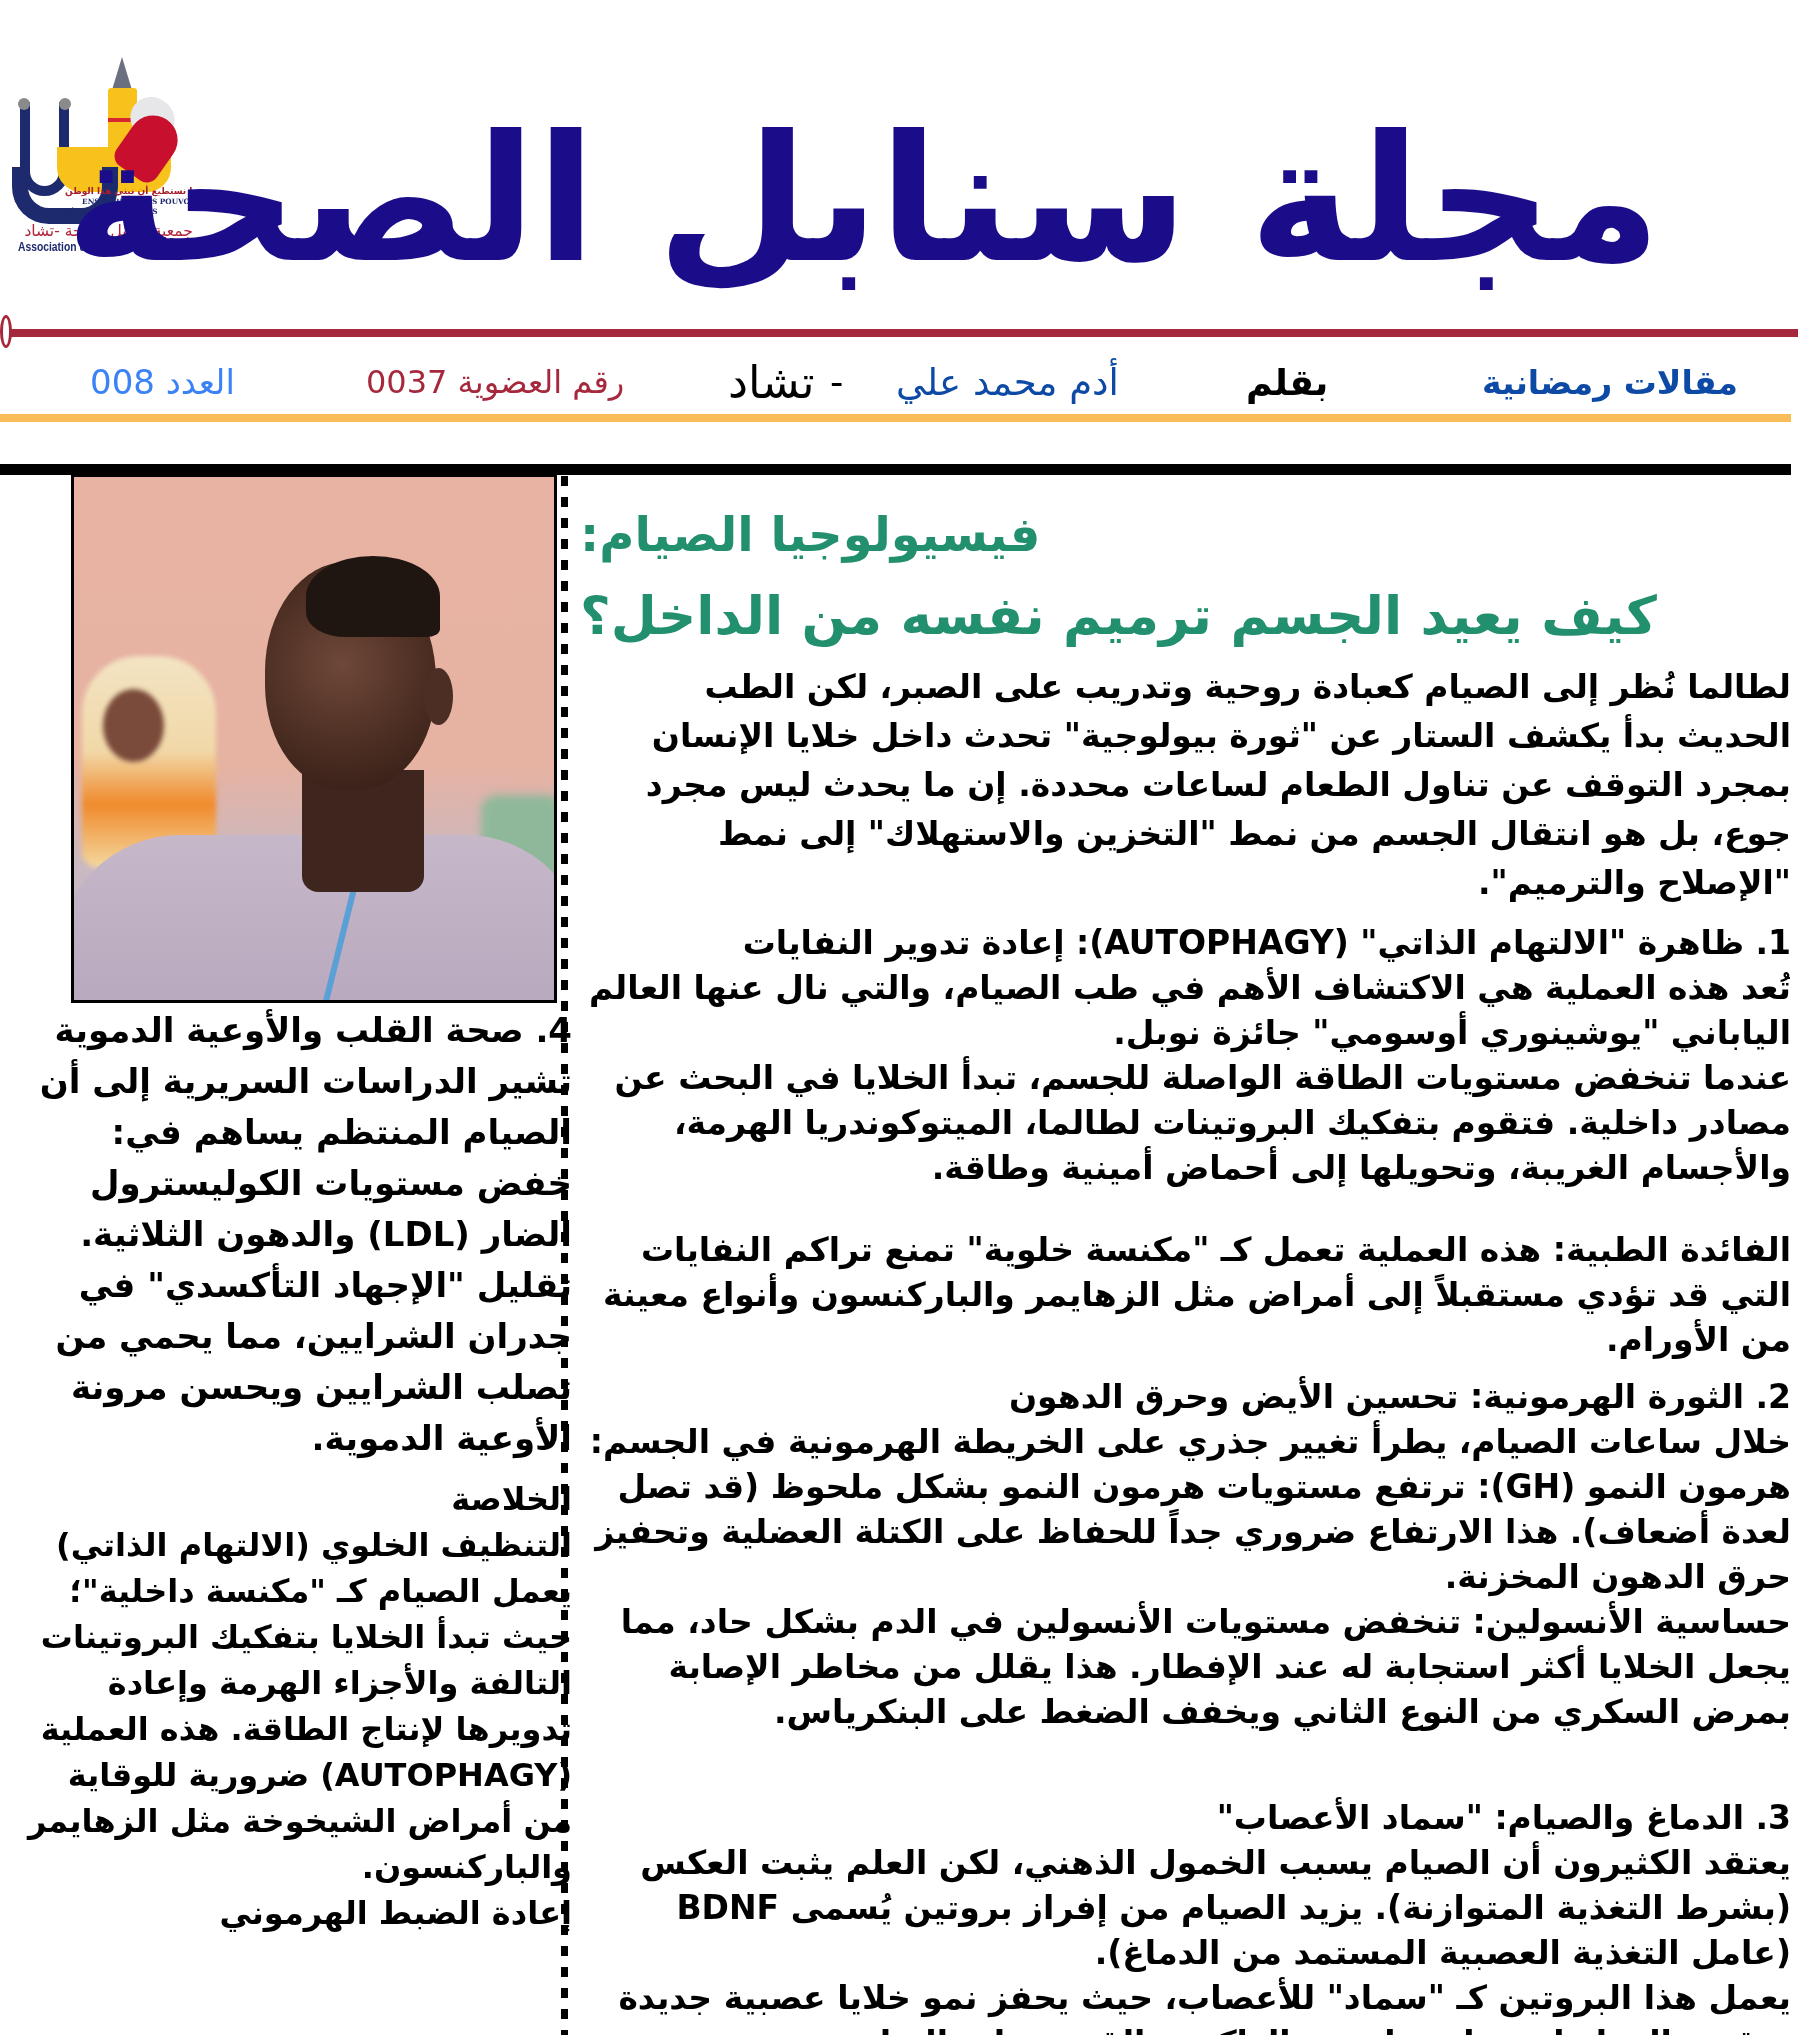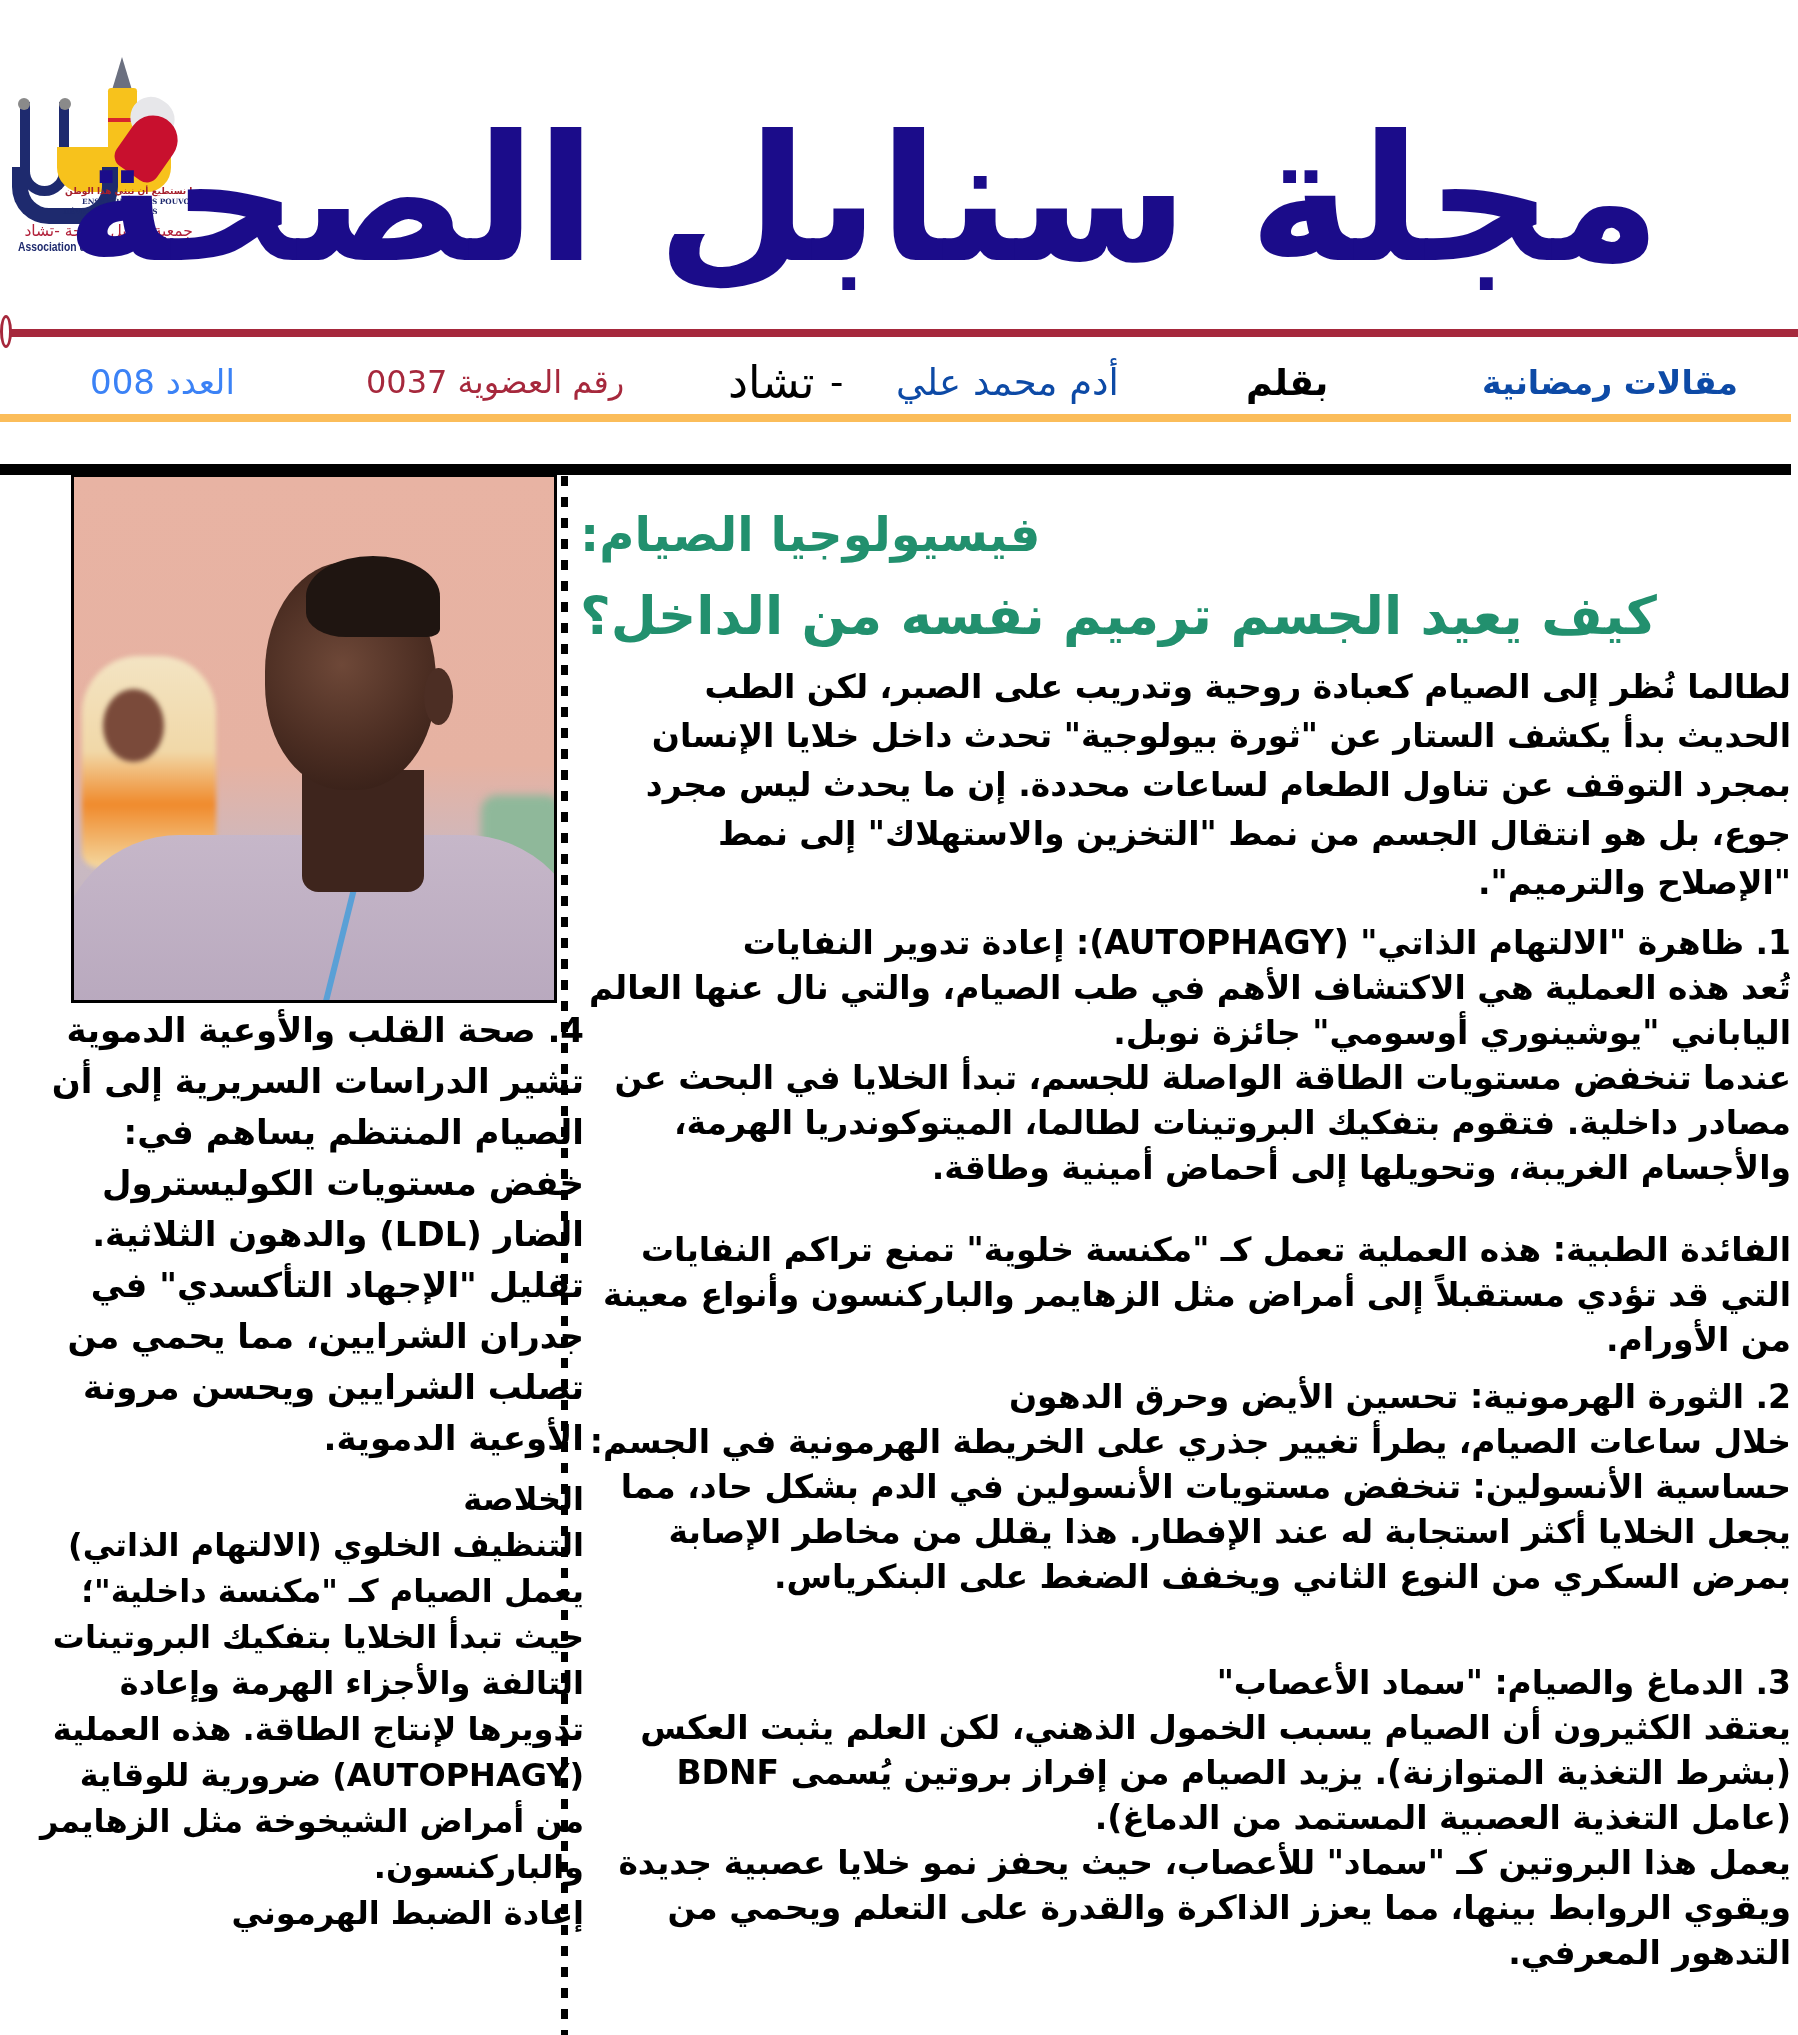--- a/index.html
+++ b/index.html
@@ -72,21 +72,21 @@
   .title1, .title2 { color:#22906e; font-weight:bold; text-align:left; white-space:nowrap; }
   .title1 { font-size:48px; line-height:77px; margin-top:16.3px; }
   .title2 { font-size:53px; line-height:85px; margin-bottom:4.1px; }
   .para { font-weight:bold; font-size:33px; line-height:49px; margin:0; }
   .para.tight { line-height:45px; }
   .gap-s { height:12.2px; }
   .gap-m { height:37px; }
   .gap-l { height:61px; }
 
   
-  .side { left:16px; top:1005px; width:556px; direction:rtl; text-align:right;padding-left:12px; }
+  .side { left:4px; top:1005px; width:556px; direction:rtl; text-align:right;padding-left:12px; }
   .side p { margin:0; font-weight:bold; font-size:34px; line-height:51px; white-space:pre-line; }
   .side .sum { margin-top:12.2px; font-size:32px; line-height:46px; }
 </style>
 </head>
 <body>
 
 <div class="abs logo">
   <div class="pen-nib"></div>
   <div class="pen"></div>
   <div class="pen-band"></div>
@@ -143,20 +143,21 @@
 
   <p class="para tight">1. ظاهرة "الالتهام الذاتي" (AUTOPHAGY): إعادة تدوير النفايات</p>
   <p class="para tight">تُعد هذه العملية هي الاكتشاف الأهم في طب الصيام، والتي نال عنها العالم الياباني "يوشينوري أوسومي" جائزة نوبل.</p>
   <p class="para tight">عندما تنخفض مستويات الطاقة الواصلة للجسم، تبدأ الخلايا في البحث عن مصادر داخلية. فتقوم بتفكيك البروتينات لطالما، الميتوكوندريا الهرمة، والأجسام الغريبة، وتحويلها إلى أحماض أمينية وطاقة.</p>
   <div class="gap-m"></div>
   <p class="para tight">الفائدة الطبية: هذه العملية تعمل كـ "مكنسة خلوية" تمنع تراكم النفايات التي قد تؤدي مستقبلاً إلى أمراض مثل الزهايمر والباركنسون وأنواع معينة من الأورام.</p>
   <div class="gap-s"></div>
 
   <p class="para tight">2. الثورة الهرمونية: تحسين الأيض وحرق الدهون</p>
   <p class="para tight">خلال ساعات الصيام، يطرأ تغيير جذري على الخريطة الهرمونية في الجسم:</p>
+  <p class="para tight">هرمون النمو (GH): ترتفع مستويات هرمون النمو بشكل ملحوظ (قد تصل لعدة أضعاف). هذا الارتفاع ضروري جداً للحفاظ على الكتلة العضلية وتحفيز حرق الدهون المخزنة.</p>
   <p class="para tight">حساسية الأنسولين: تنخفض مستويات الأنسولين في الدم بشكل حاد، مما يجعل الخلايا أكثر استجابة له عند الإفطار. هذا يقلل من مخاطر الإصابة بمرض السكري من النوع الثاني ويخفف الضغط على البنكرياس.</p>
   <div class="gap-l"></div>
 
   <p class="para tight">3. الدماغ والصيام: "سماد الأعصاب"</p>
   <p class="para tight">يعتقد الكثيرون أن الصيام يسبب الخمول الذهني، لكن العلم يثبت العكس (بشرط التغذية المتوازنة). يزيد الصيام من إفراز بروتين يُسمى BDNF (عامل التغذية العصبية المستمد من الدماغ).</p>
   <p class="para tight">يعمل هذا البروتين كـ "سماد" للأعصاب، حيث يحفز نمو خلايا عصبية جديدة ويقوي الروابط بينها، مما يعزز الذاكرة والقدرة على التعلم ويحمي من التدهور المعرفي.</p>
 </div>
 
 <div class="abs side">
   <p>4. صحة القلب والأوعية الدموية</p>

